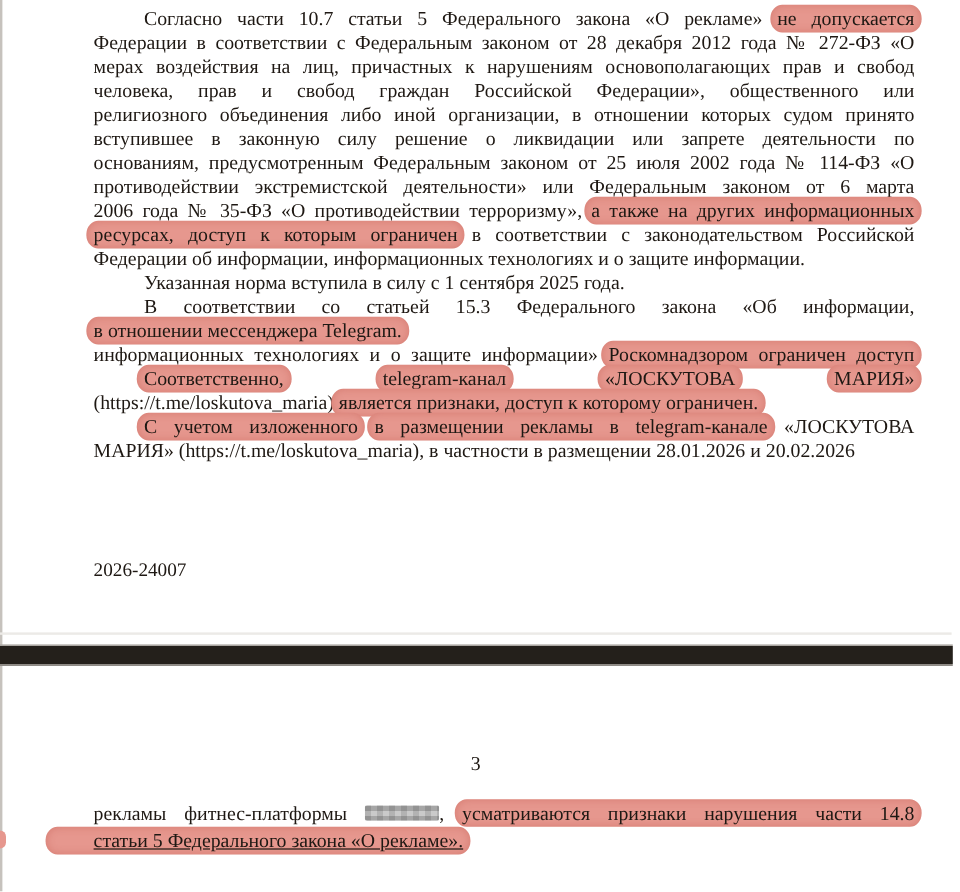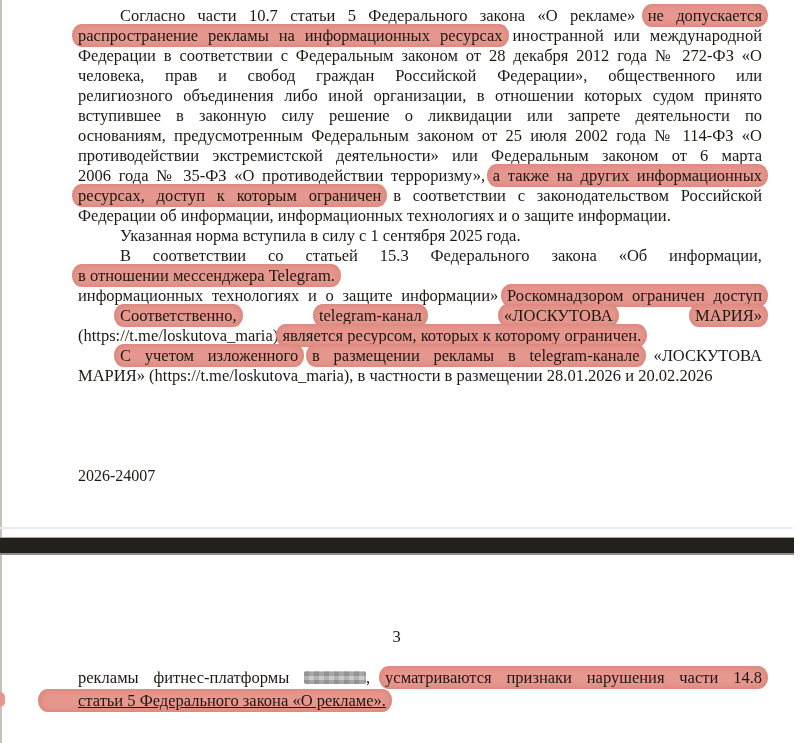--- a/index.html
+++ b/index.html
@@ -55,36 +55,36 @@
   }
 </style>
 </head>
 <body>
 
 <div class="page">
   <div class="edge-left"></div>
 
   <div class="p2-text" id="p2-lines">
       <div class="line indent"><span>Согласно части 10.7 статьи 5 Федерального закона «О рекламе» </span><span class="hl">не допускается</span></div>
-      <div class="line"><span class="hl">распространение рекламы на информационных ресурсах</span><span> иностранной или международной</span></div>
       <div class="line"><span>Федерации в соответствии с Федеральным законом от 28 декабря 2012 года № 272-ФЗ «О</span></div>
+      <div class="line"><span>мерах воздействия на лиц, причастных к нарушениям основополагающих прав и свобод</span></div>
       <div class="line"><span>человека, прав и свобод граждан Российской Федерации», общественного или</span></div>
       <div class="line"><span>религиозного объединения либо иной организации, в отношении которых судом принято</span></div>
       <div class="line"><span>вступившее в законную силу решение о ликвидации или запрете деятельности по</span></div>
       <div class="line"><span>основаниям, предусмотренным Федеральным законом от 25 июля 2002 года № 114-ФЗ «О</span></div>
       <div class="line"><span>противодействии экстремистской деятельности» или Федеральным законом от 6 марта</span></div>
       <div class="line"><span>2006 года № 35-ФЗ «О противодействии терроризму», </span><span class="hl">а также на других информационных</span></div>
       <div class="line"><span class="hl">ресурсах, доступ к которым ограничен</span><span> в соответствии с законодательством Российской</span></div>
       <div class="line last"><span>Федерации об информации, информационных технологиях и о защите информации.</span></div>
       <div class="line indent last"><span>Указанная норма вступила в силу с 1 сентября 2025 года.</span></div>
       <div class="line indent"><span>В соответствии со статьей 15.3 Федерального закона «Об информации,</span></div>
       <div class="line last"><span class="hl">в отношении мессенджера Telegram.</span></div>
       <div class="line"><span>информационных технологиях и о защите информации» </span><span class="hl">Роскомнадзором ограничен доступ</span></div>
       <div class="line indent"><span class="hl">Соответственно,</span><span> </span><span class="hl">telegram-канал</span><span> </span><span class="hl">«ЛОСКУТОВА</span><span> </span><span class="hl">МАРИЯ»</span></div>
-      <div class="line last"><span>(https://t.me/loskutova_maria) </span><span class="hl">является ресурсом, которых к которому ограничен.</span></div>
+      <div class="line last"><span>(https://t.me/loskutova_maria) </span><span class="hl">является признаки, доступ к которому ограничен.</span></div>
       <div class="line indent"><span class="hl">С учетом изложенного</span><span> </span><span class="hl">в размещении рекламы в telegram-канале</span><span> «ЛОСКУТОВА</span></div>
       <div class="line last"><span>МАРИЯ» (https://t.me/loskutova_maria), в частности в размещении 28.01.2026 и 20.02.2026</span></div>
     </div>
 
   <div class="docnum">2026-24007</div>
 
   <div class="faint-line"></div>
   <div class="bar"></div>
 
   <div class="pagenum">3</div>

